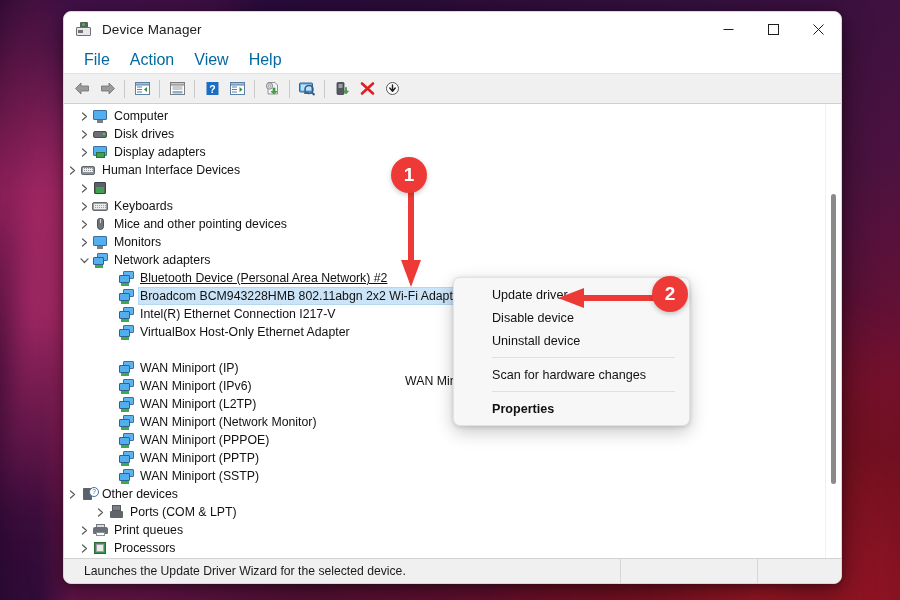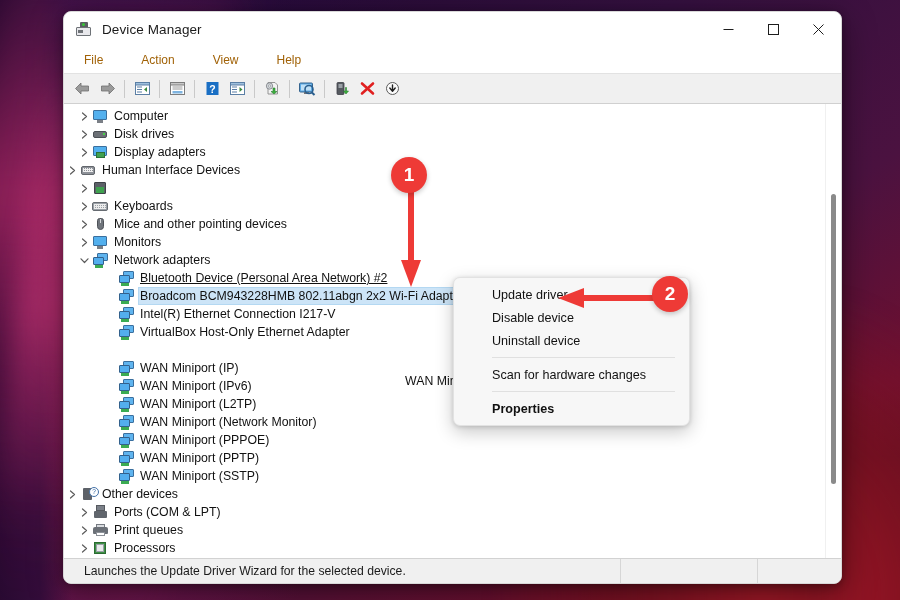--- a/index.html
+++ b/index.html
@@ -127,23 +127,22 @@
   .win-btn svg { display: block; }
 
   
   .menubar {
     height: 26px;
     background: #ffffff;
     display: flex;
     align-items: center;
     padding-left: 10px;
     flex: 0 0 auto;
-    font-size: 12px;
-    color: #a16207;
-    gap: 18px;
+    font-size: 16px;
+    color: #0369a1;
   }
   .menu-item {
     padding: 3px 10px;
     border-radius: 3px;
     line-height: 1;
   }
 
   
   .toolbar {
     height: 29px;
@@ -685,21 +684,21 @@
             <svg width="9" height="9" viewBox="0 0 9 9">
               <path d="M2.5 1 L6.5 4.5 L2.5 8" fill="none" stroke="currentColor" stroke-width="1.2" stroke-linecap="round" stroke-linejoin="round"></path>
             </svg>
           </div>
           <div class="ico">
             <div class="ic-other"></div>
             <div class="ic-other-q">?</div>
           </div>
           <span class="row-label">Other devices</span>
         </div>
-        <div class="tree-row" style="padding-left: 12px;">
+        <div class="tree-row" style="padding-left: 28px;">
           <div class="chev">
             <svg width="9" height="9" viewBox="0 0 9 9">
               <path d="M2.5 1 L6.5 4.5 L2.5 8" fill="none" stroke="currentColor" stroke-width="1.2" stroke-linecap="round" stroke-linejoin="round"></path>
             </svg>
           </div>
           <div class="ico">
             <div class="ic-port"></div>
             <div class="ic-port-body"></div>
           </div>
           <span class="row-label">Ports (COM &amp; LPT)</span>

